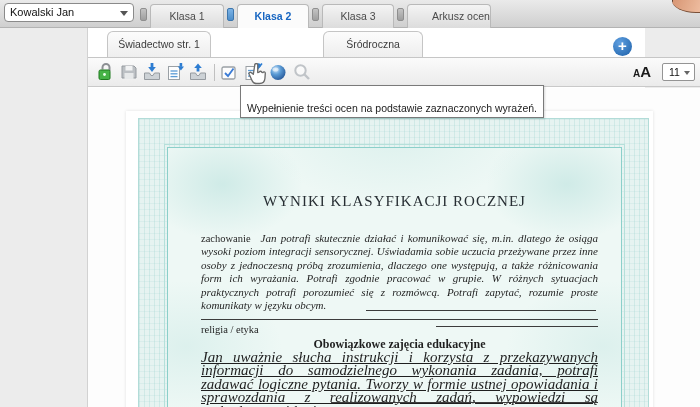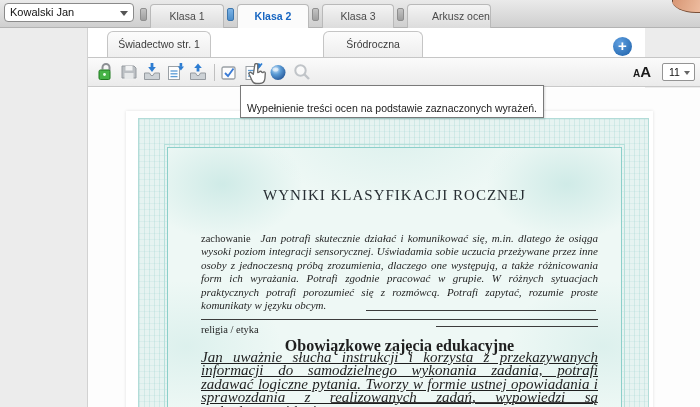--- a/index.html
+++ b/index.html
@@ -71,28 +71,28 @@
   .cert-inner { position:absolute; left:28px; top:28px; right:26px; bottom:0;
     border:1px solid #8ccfca; outline:1px solid #b5e0da; outline-offset:2px;
     background:
       radial-gradient(ellipse 130px 90px at 12% 10%, rgba(150,210,205,.35), transparent 62%),
       radial-gradient(ellipse 130px 90px at 88% 10%, rgba(150,210,205,.35), transparent 62%),
       radial-gradient(ellipse 220px 120px at 50% -4%, rgba(160,215,210,.22), transparent 60%),
       radial-gradient(ellipse 160px 110px at 4% 55%, rgba(150,210,205,.20), transparent 60%),
       radial-gradient(ellipse 160px 110px at 96% 55%, rgba(150,210,205,.20), transparent 60%),
       #eef8f5; }
   .cert-text { position:absolute; font-family:"Liberation Serif", serif; color:#1f1f1f; z-index:5; }
-  .cert-title { left:40px; right:30px; top:76px; text-align:center; font-size:15px;
+  .cert-title { left:40px; right:30px; top:82px; text-align:center; font-size:15px;
     letter-spacing:1px; color:#272e33; }
   .behavior { left:75px; top:121px; width:397px; font-size:11px; line-height:13.4px;
     text-align:justify; }
   .behavior .lbl { font-style:normal; font-size:10.5px; padding-right:10px; }
   .ital { font-style:italic; }
   .religion { left:75px; top:213px; font-size:10.5px; }
-  .sect-head { left:75px; top:226px; width:397px; text-align:center; font-weight:bold; font-size:16px; }
+  .sect-head { left:75px; top:226px; width:397px; text-align:center; font-weight:bold; font-size:12px; }
   .subjects { left:75px; top:240px; width:397px; font-size:15px; line-height:13.4px;
     font-style:italic; text-align:justify;text-decoration:underline; }
   .rline { position:absolute; height:1px; background:#3c3c3c; z-index:6; }
   .rl-a { left:240px; top:199px; width:230px; }
   .rl-b { left:75px;  top:208px; width:397px; }
   .rl-c { left:310px; top:215px; width:162px; }
   .rl-d { left:205px; top:291px; width:267px; }
 </style>
 </head>
 <body>

